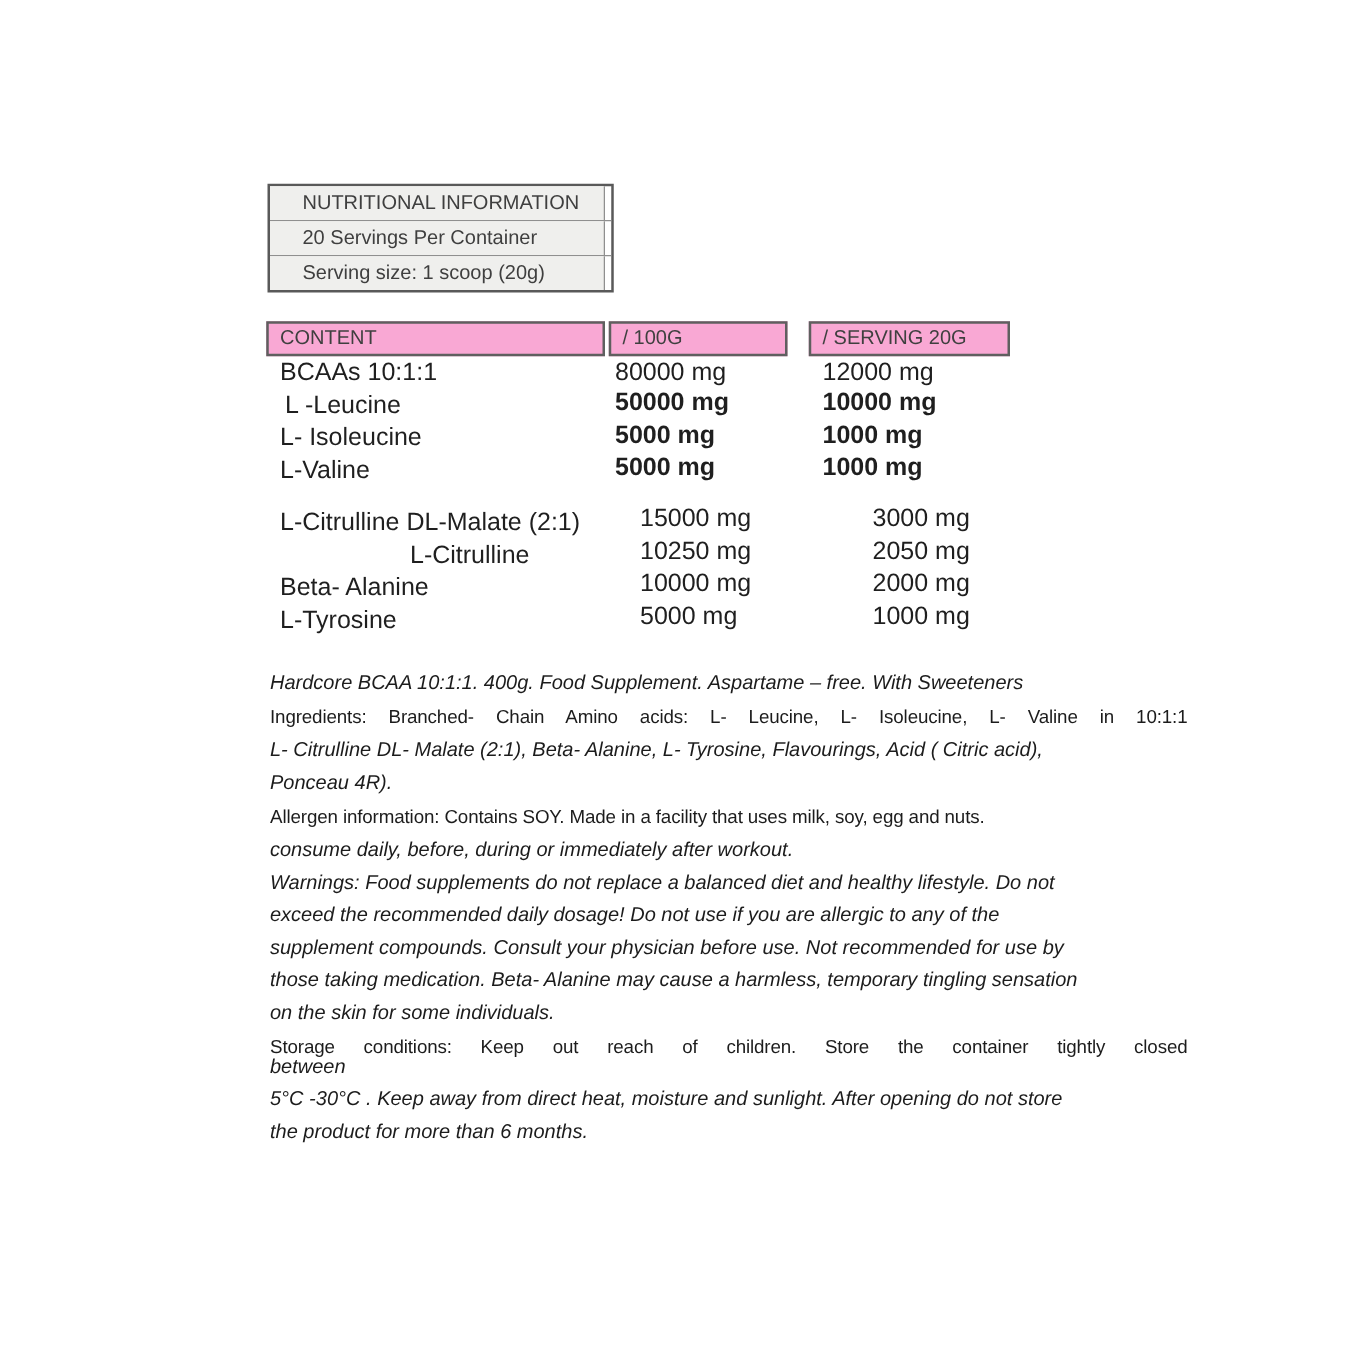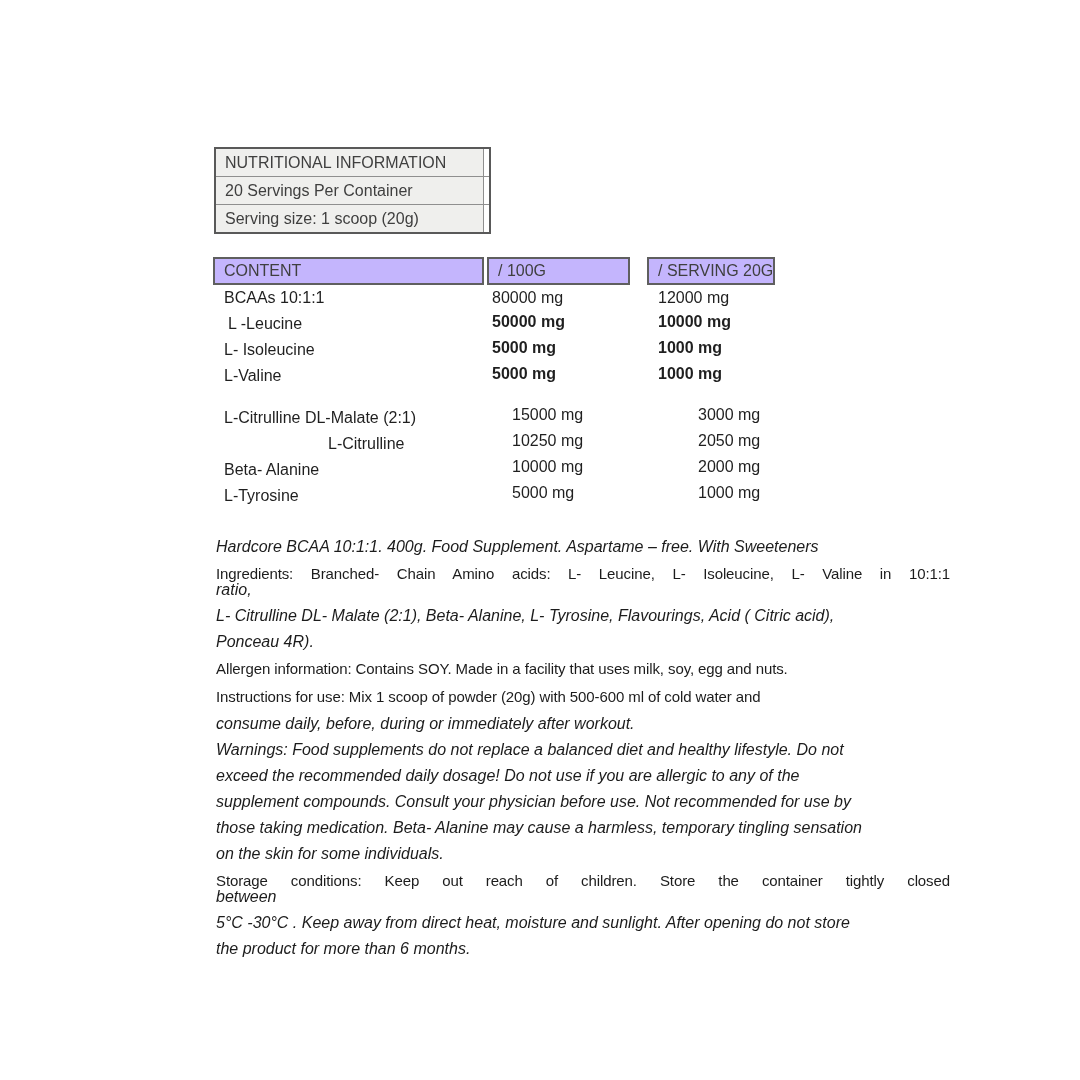--- a/index.html
+++ b/index.html
@@ -22,49 +22,49 @@
     background: #ffffff;
     box-sizing: border-box;
   }
   .info-row { position: relative; height: 27px; border-bottom: 1px solid #8f8f8f; }
   .info-row:last-child { border-bottom: none; }
   .info-row-fill {
     position: absolute; left: 0; top: 0; bottom: 0; right: 5px;
     background: #efefed;
     border-right: 1px solid #8f8f8f;
     display: flex; align-items: center;
-    padding-left: 9px;
+    padding-left: 26px;
     font-size: 16px;
     color: #3f3f3f;
     white-space: nowrap;
   }
 
   
   .nt-header-cell {
     position: absolute; top: 257px; height: 28px;
     border: 2px solid #5f5f5f;
-    background: #c4b5fd;
+    background: #f9a8d4;
     box-sizing: border-box;
     display: flex; align-items: center;
     padding-left: 9px;
     font-size: 16px;
     color: #3f3f3f;
     white-space: nowrap;
   }
   .hc1 { left: 213px; width: 271px; }
   .hc2 { left: 487px; width: 143px; }
-  .hc3 { left: 647px; width: 128px; text-align: right; }
+  .hc3 { left: 647px; width: 161px; text-align: right; }
 
   
   .nt-body { position: absolute; left: 213px; top: 285px; width: 620px; }
   .nt-row {
     display: flex; align-items: center;
     height: 26px;
     padding-left: 11px;
-    font-size: 16px;
+    font-size: 20px;
     color: #1f1f1f;
   }
   .nt-row .c1 { width: 268px; box-sizing: border-box; white-space: nowrap; }
   .nt-row .c2 { width: 166px; white-space: nowrap; }
   .nt-row .c3 { flex: 1; white-space: nowrap; }
   .nt-row .c1.sp1 { padding-left: 4px; }
   .nt-row .c1.deep { padding-left: 104px; }
   .nt-gap { height: 16px; }
   .vraise { transform: translateY(-2px); font-weight: bold; }
   .vraise3 { transform: translateY(-3px); margin-left: 20px; }
@@ -146,25 +146,23 @@
     <div class="nt-row">
       <div class="c1">L-Tyrosine</div>
       <div class="c2 vraise3">5000 mg</div>
       <div class="c3 vraise3">1000 mg</div>
     </div>
   </div>
 
   <div class="paras">
     <div class="t-norm">Hardcore BCAA 10:1:1. 400g. Food Supplement. Aspartame – free. With Sweeteners</div>
     <div class="t-lg justify">Ingredients: Branched- Chain Amino acids: L- Leucine, L- Isoleucine, L- Valine in 10:1:1</div>
-    <div class="t-norm overlap">ratio,</div>
     <div class="t-norm">L- Citrulline DL- Malate (2:1), Beta- Alanine, L- Tyrosine, Flavourings, Acid ( Citric acid),</div>
     <div class="t-norm">Ponceau 4R).</div>
     <div class="t-lg">Allergen information: Contains SOY. Made in a facility that uses milk, soy, egg and nuts.</div>
-    <div class="t-lg">Instructions for use: Mix 1 scoop of powder (20g) with 500-600 ml of cold water and</div>
     <div class="t-norm">consume daily, before, during or immediately after workout.</div>
     <div class="t-norm">Warnings: Food supplements do not replace a balanced diet and healthy lifestyle. Do not</div>
     <div class="t-norm">exceed the recommended daily dosage! Do not use if you are allergic to any of the</div>
     <div class="t-norm">supplement compounds. Consult your physician before use. Not recommended for use by</div>
     <div class="t-norm">those taking medication. Beta- Alanine may cause a harmless, temporary tingling sensation</div>
     <div class="t-norm">on the skin for some individuals.</div>
     <div class="t-lg justify">Storage conditions: Keep out reach of children. Store the container tightly closed</div>
     <div class="t-norm overlap">between</div>
     <div class="t-norm">5°C -30°C . Keep away from direct heat, moisture and sunlight. After opening do not store</div>
     <div class="t-norm">the product for more than 6 months.</div>

